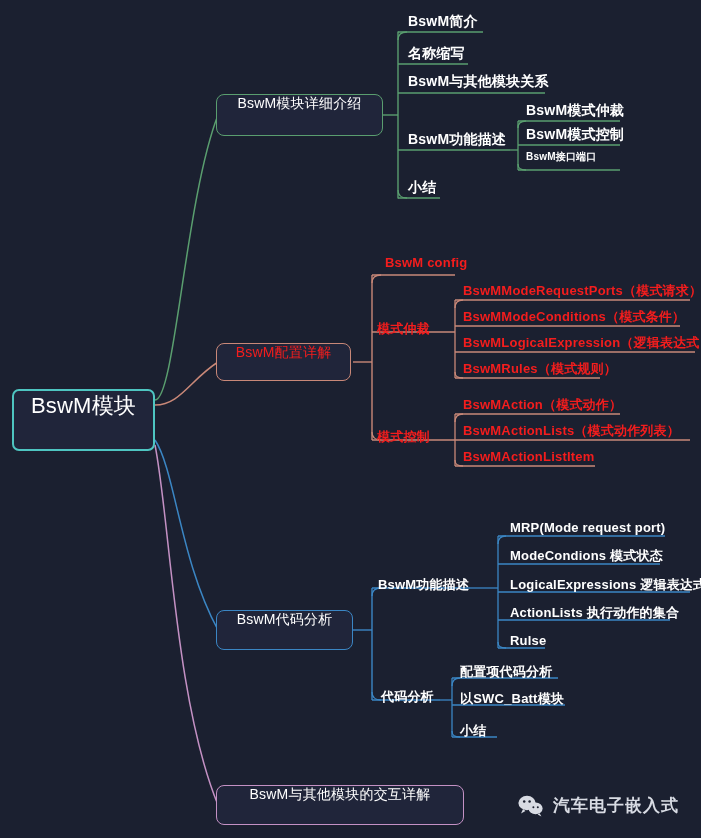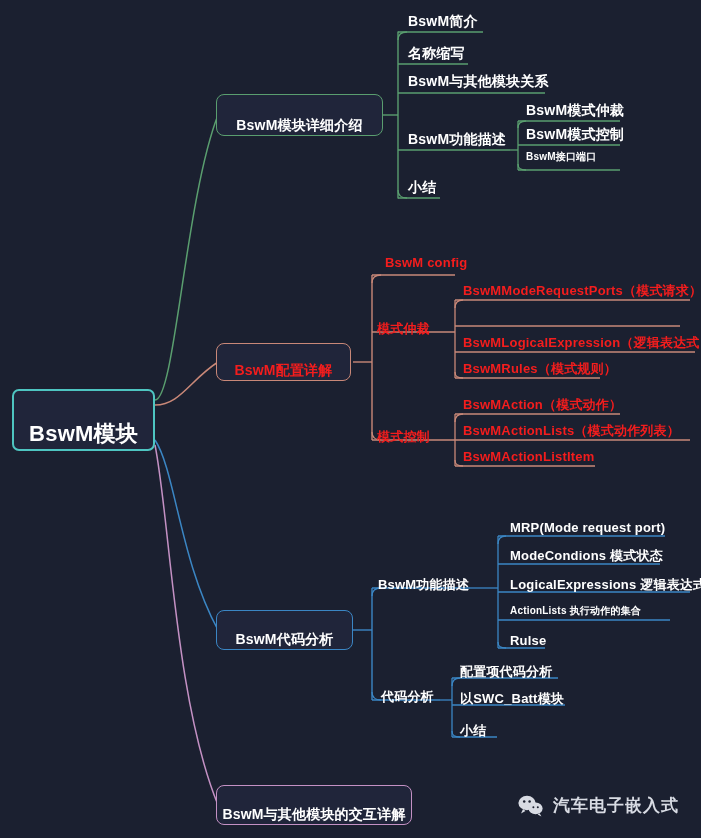--- a/index.html
+++ b/index.html
@@ -19,27 +19,27 @@
     position: absolute;
     left: 0; top: 0;
     width: 701px;
     height: 838px;
     pointer-events: none;
   }
   .node {
     position: absolute;
     box-sizing: border-box;
     display: flex;
-    align-items: flex-end;
+    align-items: flex-start;
     justify-content: center;
     border-radius: 8px;
     border-width: 1.6px;
     border-style: solid;
     background: #20253a;
-    font-weight: bold;
+    font-weight: normal;
     white-space: nowrap;
     letter-spacing: 0.2px;
   }
   .root {
     border-radius: 7px;
     border-width: 2.2px;
   }
   .leaf {
     position: absolute;
     white-space: nowrap;
@@ -163,45 +163,46 @@
 
   <div class="node" style="left:216px; top:343px; width:135px; height:38px; border-color:#c98878; color:#f41d1d; font-size:14px;">
     <span>BswM配置详解</span>
   </div>
 
   <div class="leaf" style="left:385px; top:256px; color:#f41d1d; font-size:13px;">BswM config</div>
   <div class="leaf" style="left:377px; top:322px; color:#f41d1d; font-size:13px;">模式仲裁</div>
   <div class="leaf" style="left:377px; top:430px; color:#f41d1d; font-size:13px;">模式控制</div>
 
   <div class="leaf" style="left:463px; top:284px; color:#f41d1d; font-size:13px;">BswMModeRequestPorts（模式请求）</div>
+  <div class="leaf" style="left:463px; top:310px; color:#f41d1d; font-size:13px;">BswMModeConditions（模式条件）</div>
   <div class="leaf" style="left:463px; top:336px; color:#f41d1d; font-size:13px;">BswMLogicalExpression（逻辑表达式）</div>
   <div class="leaf" style="left:463px; top:362px; color:#f41d1d; font-size:13px;">BswMRules（模式规则）</div>
 
   <div class="leaf" style="left:463px; top:398px; color:#f41d1d; font-size:13px;">BswMAction（模式动作）</div>
   <div class="leaf" style="left:463px; top:424px; color:#f41d1d; font-size:13px;">BswMActionLists（模式动作列表）</div>
   <div class="leaf" style="left:463px; top:450px; color:#f41d1d; font-size:13px;">BswMActionListItem</div>
 
   <div class="node" style="left:216px; top:610px; width:137px; height:40px; border-color:#3b86c4; color:#ffffff; font-size:14px;">
     <span>BswM代码分析</span>
   </div>
 
   <div class="leaf" style="left:378px; top:578px; color:#ffffff; font-size:13px;">BswM功能描述</div>
   <div class="leaf" style="left:381px; top:690px; color:#ffffff; font-size:13px;">代码分析</div>
 
   <div class="leaf" style="left:510px; top:521px; color:#ffffff; font-size:13px;">MRP(Mode request port)</div>
   <div class="leaf" style="left:510px; top:549px; color:#ffffff; font-size:13px;">ModeCondions 模式状态</div>
   <div class="leaf" style="left:510px; top:578px; color:#ffffff; font-size:13px;">LogicalExpressions 逻辑表达式</div>
-  <div class="leaf" style="left:510px; top:606px; color:#ffffff; font-size:10px;">ActionLists 执行动作的集合</div>
+  <div class="leaf" style="left:510px; top:606px; color:#ffffff; font-size:13px;">ActionLists 执行动作的集合</div>
   <div class="leaf" style="left:510px; top:634px; color:#ffffff; font-size:13px;">Rulse</div>
 
   <div class="leaf" style="left:460px; top:665px; color:#ffffff; font-size:13px;">配置项代码分析</div>
   <div class="leaf" style="left:460px; top:692px; color:#ffffff; font-size:13px;">以SWC_Batt模块</div>
   <div class="leaf" style="left:460px; top:724px; color:#ffffff; font-size:13px;">小结</div>
 
-  <div class="node" style="left:216px; top:785px; width:196px; height:40px; border-color:#c491c4; color:#ffffff; font-size:14px;">
+  <div class="node" style="left:216px; top:785px; width:248px; height:40px; border-color:#c491c4; color:#ffffff; font-size:14px;">
     <span>BswM与其他模块的交互详解</span>
   </div>
 
   <div class="wm" style="left:518px; top:794px;">
     <svg class="wm-icon" width="26" height="22" viewBox="0 0 26 22">
       <ellipse cx="9" cy="8" rx="8.6" ry="7.2" fill="#d8dbe3"></ellipse>
       <path d="M5,14 L3,18.5 L7.5,16 Z" fill="#d8dbe3"></path>
       <circle cx="6.2" cy="6.4" r="1.25" fill="#1b2030"></circle>
       <circle cx="11.6" cy="6.4" r="1.25" fill="#1b2030"></circle>
       <ellipse cx="17.6" cy="13.4" rx="7" ry="5.9" fill="#d8dbe3"></ellipse>

